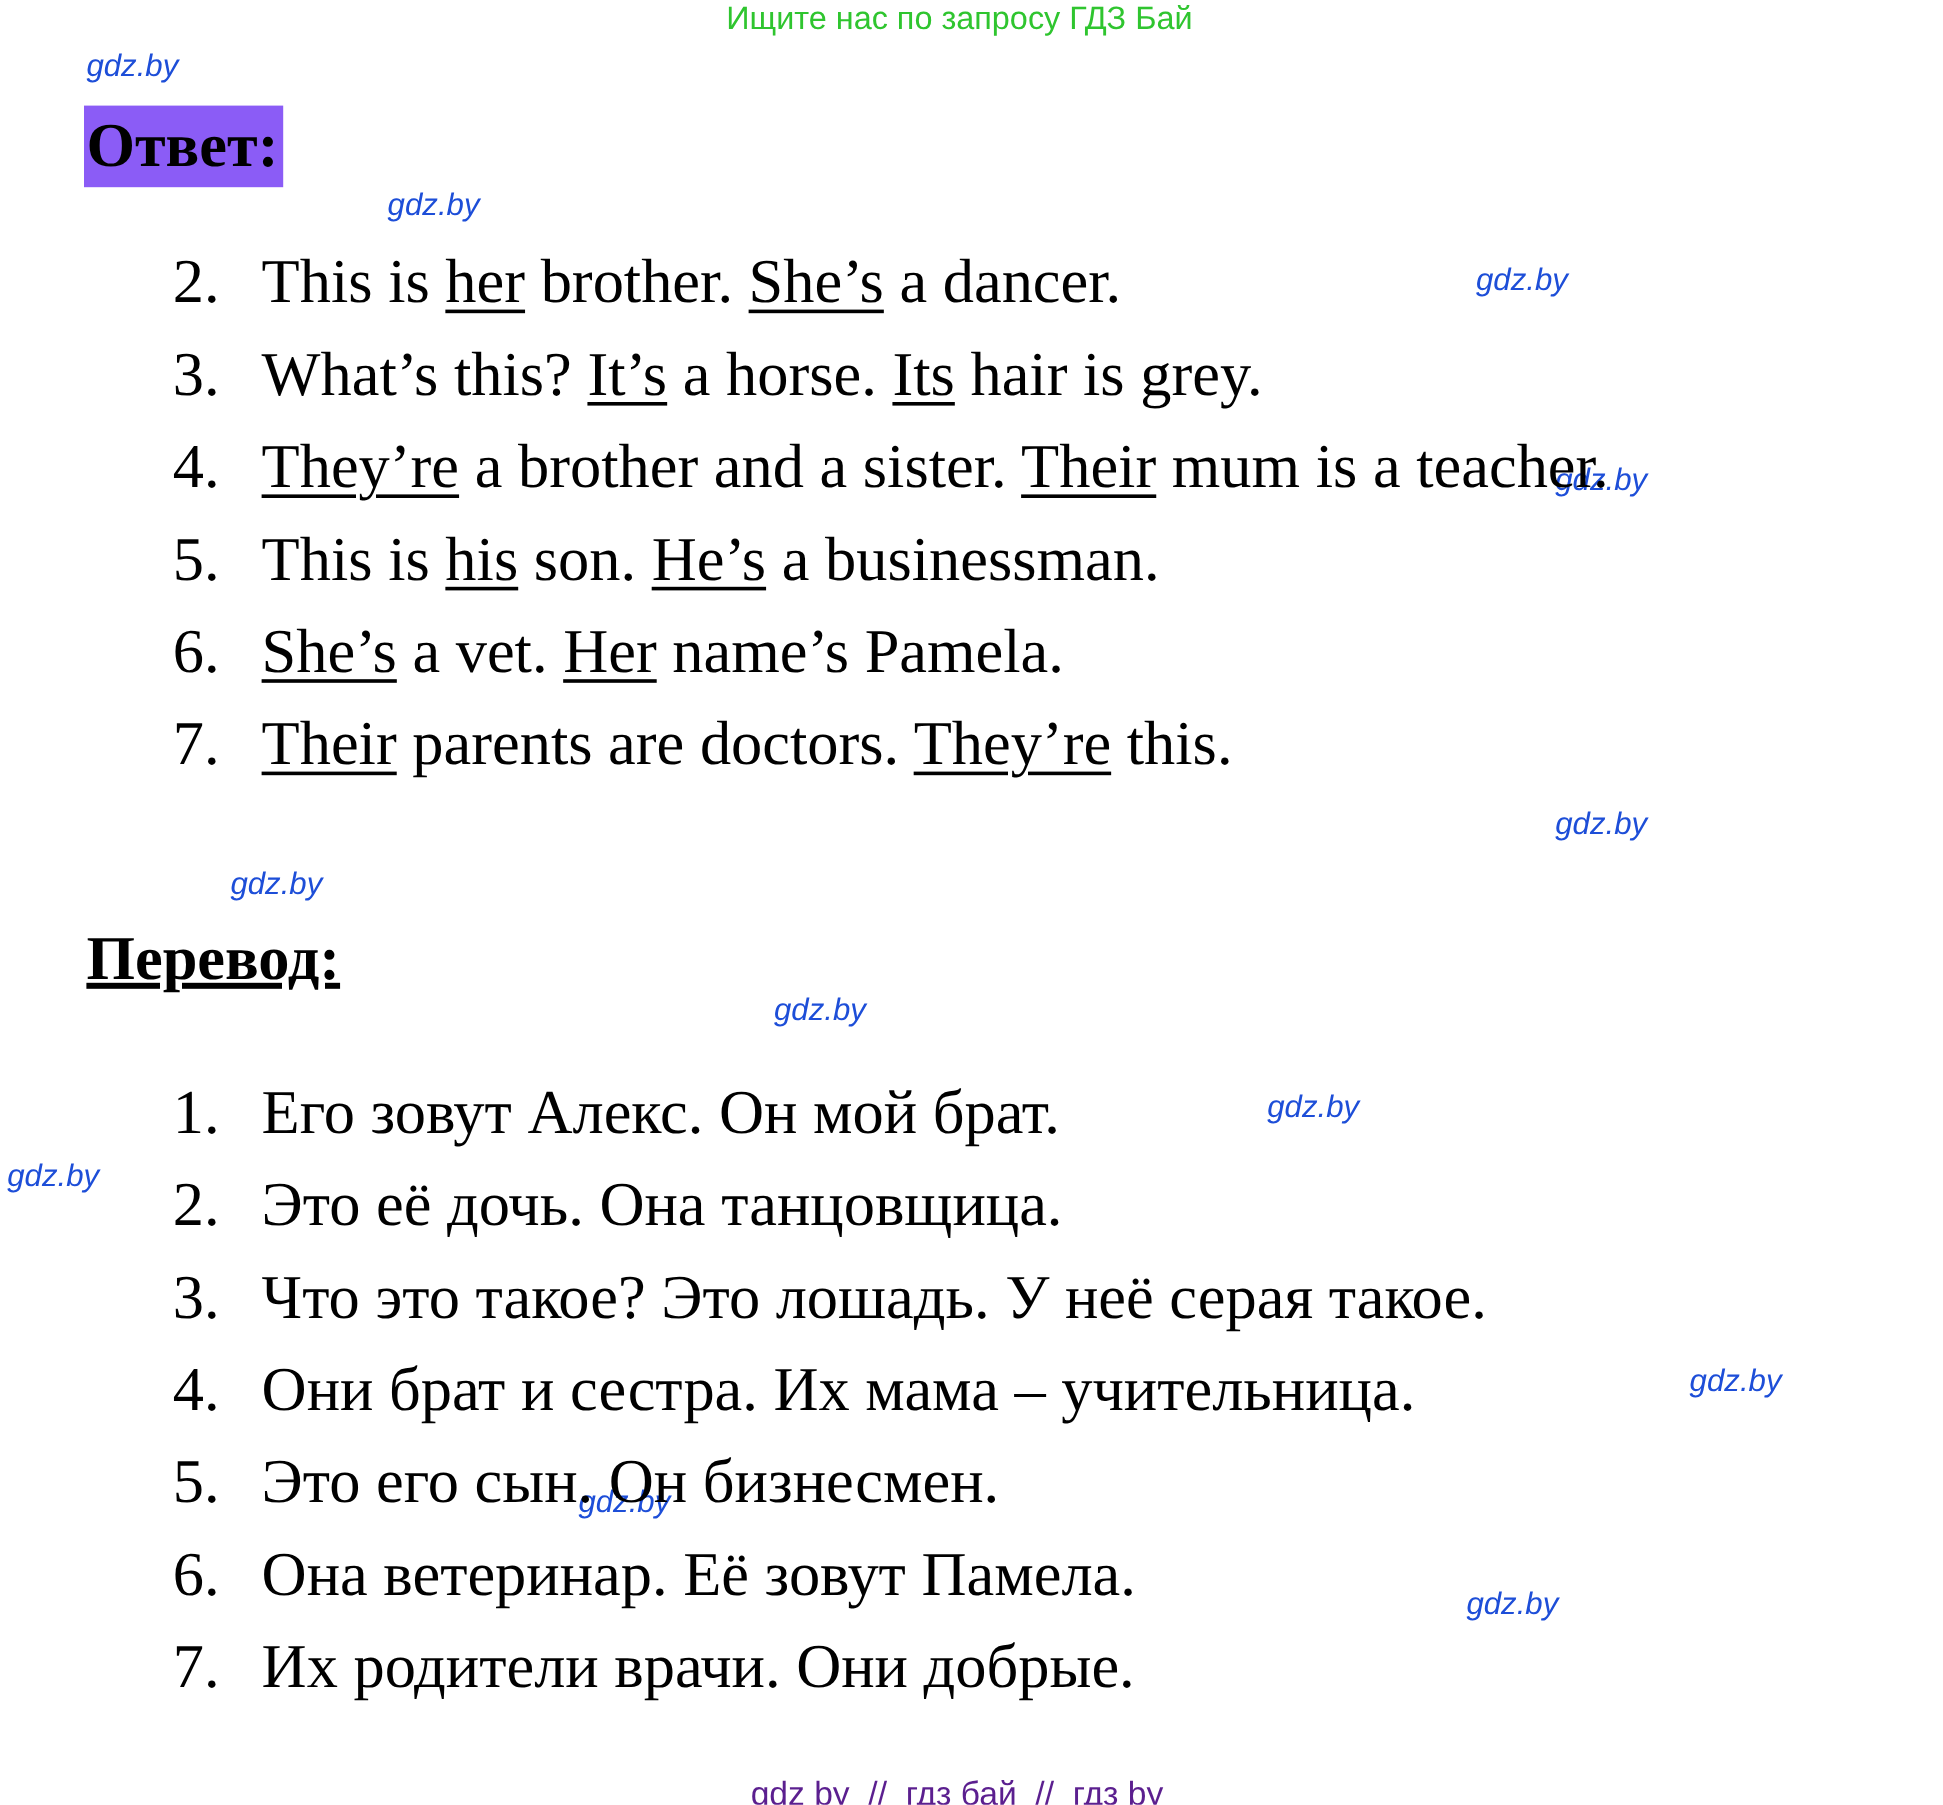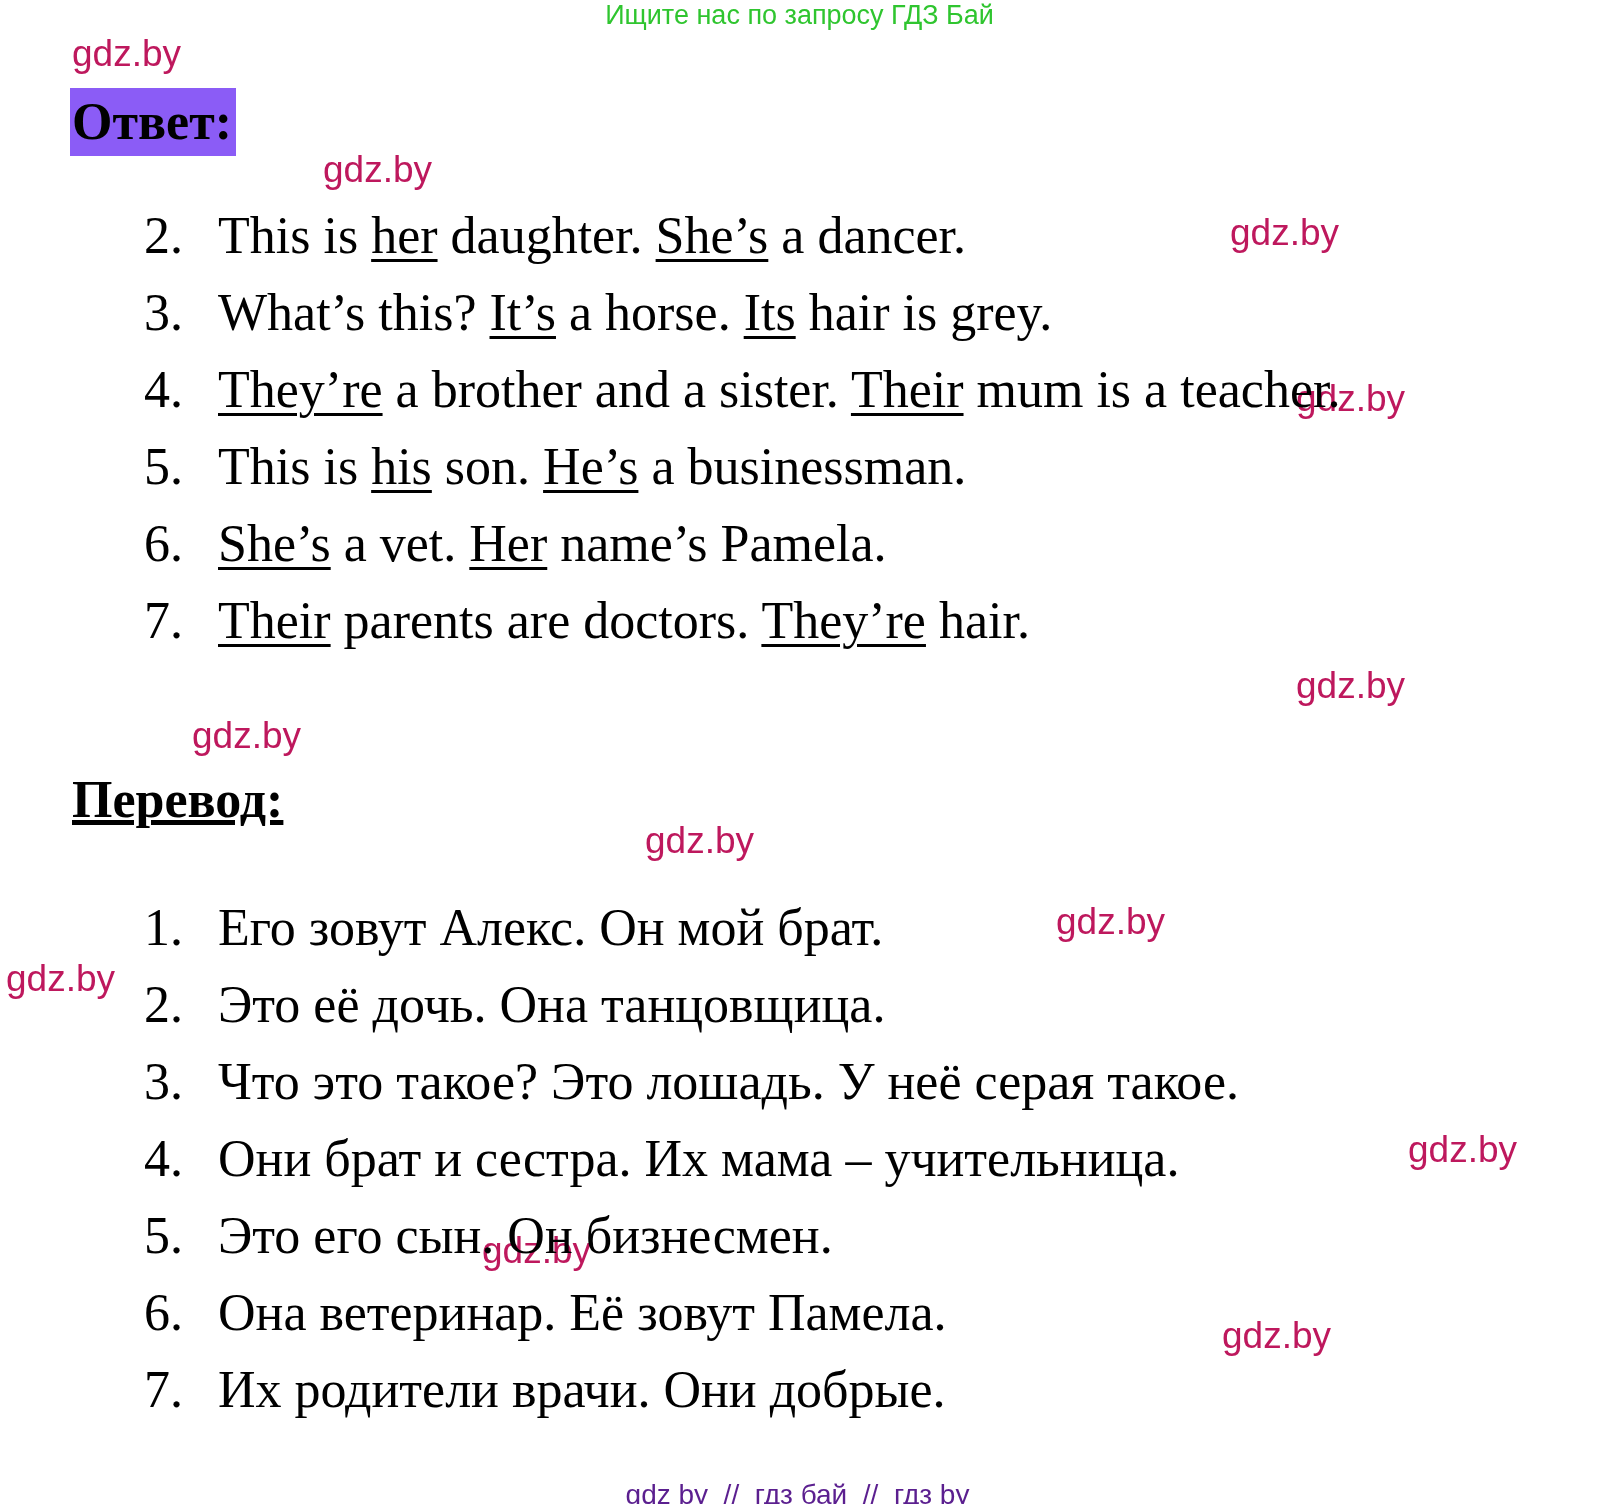--- a/index.html
+++ b/index.html
@@ -24,24 +24,25 @@
       font-family: "Liberation Sans", sans-serif;
       font-size: 27px;
       line-height: 30px;
       color: #2fc52f;
       padding-left: 0;
     }
     .top-banner span { position: relative; left: -10px; }
     .wm {
       position: absolute;
       font-family: "Liberation Sans", sans-serif;
-      font-size: 37px;
+      font-size: 26px;
       line-height: 32px;
-      color: #be185d;
+      color: #1d4ed8;
       white-space: nowrap;
+      font-style: italic;
     }
     .heading {
       position: absolute;
       font-family: "Liberation Serif", serif;
       font-weight: bold;
       font-size: 52px;
       line-height: 60px;
       white-space: nowrap;
     }
     .heading.answer {
@@ -112,36 +113,36 @@
 <div class="wm" style="left:1056px; top:906px;">gdz.by</div>
 <div class="wm" style="left:6px; top:963px;">gdz.by</div>
 <div class="wm" style="left:1408px; top:1134px;">gdz.by</div>
 <div class="wm" style="left:482px; top:1235px;">gdz.by</div>
 <div class="wm" style="left:1222px; top:1320px;">gdz.by</div>
 
 <div class="heading answer">Ответ:</div>
 
 <ol class="list en">
   <li>
-    <span class="num">2.</span><span>This is </span><u>her</u><span> daughter. </span><u>She’s</u><span> a dancer.</span>
+    <span class="num">2.</span><span>This is </span><u>her</u><span> brother. </span><u>She’s</u><span> a dancer.</span>
   </li>
   <li>
     <span class="num">3.</span><span>What’s this? </span><u>It’s</u><span> a horse. </span><u>Its</u><span> hair is grey.</span>
   </li>
   <li>
     <span class="num">4.</span><u>They’re</u><span> a brother and a sister. </span><u>Their</u><span> mum is a teacher.</span>
   </li>
   <li>
     <span class="num">5.</span><span>This is </span><u>his</u><span> son. </span><u>He’s</u><span> a businessman.</span>
   </li>
   <li>
     <span class="num">6.</span><u>She’s</u><span> a vet. </span><u>Her</u><span> name’s Pamela.</span>
   </li>
   <li>
-    <span class="num">7.</span><u>Their</u><span> parents are doctors. </span><u>They’re</u><span> hair.</span>
+    <span class="num">7.</span><u>Their</u><span> parents are doctors. </span><u>They’re</u><span> this.</span>
   </li>
 </ol>
 
 <div class="heading translation">Перевод:</div>
 
 <ol class="list ru">
   <li><span class="num">1.</span><span>Его зовут Алекс. Он мой брат.</span></li>
   <li><span class="num">2.</span><span>Это её дочь. Она танцовщица.</span></li>
   <li><span class="num">3.</span><span>Что это такое? Это лошадь. У неё серая такое.</span></li>
   <li><span class="num">4.</span><span>Они брат и сестра. Их мама – учительница.</span></li>

